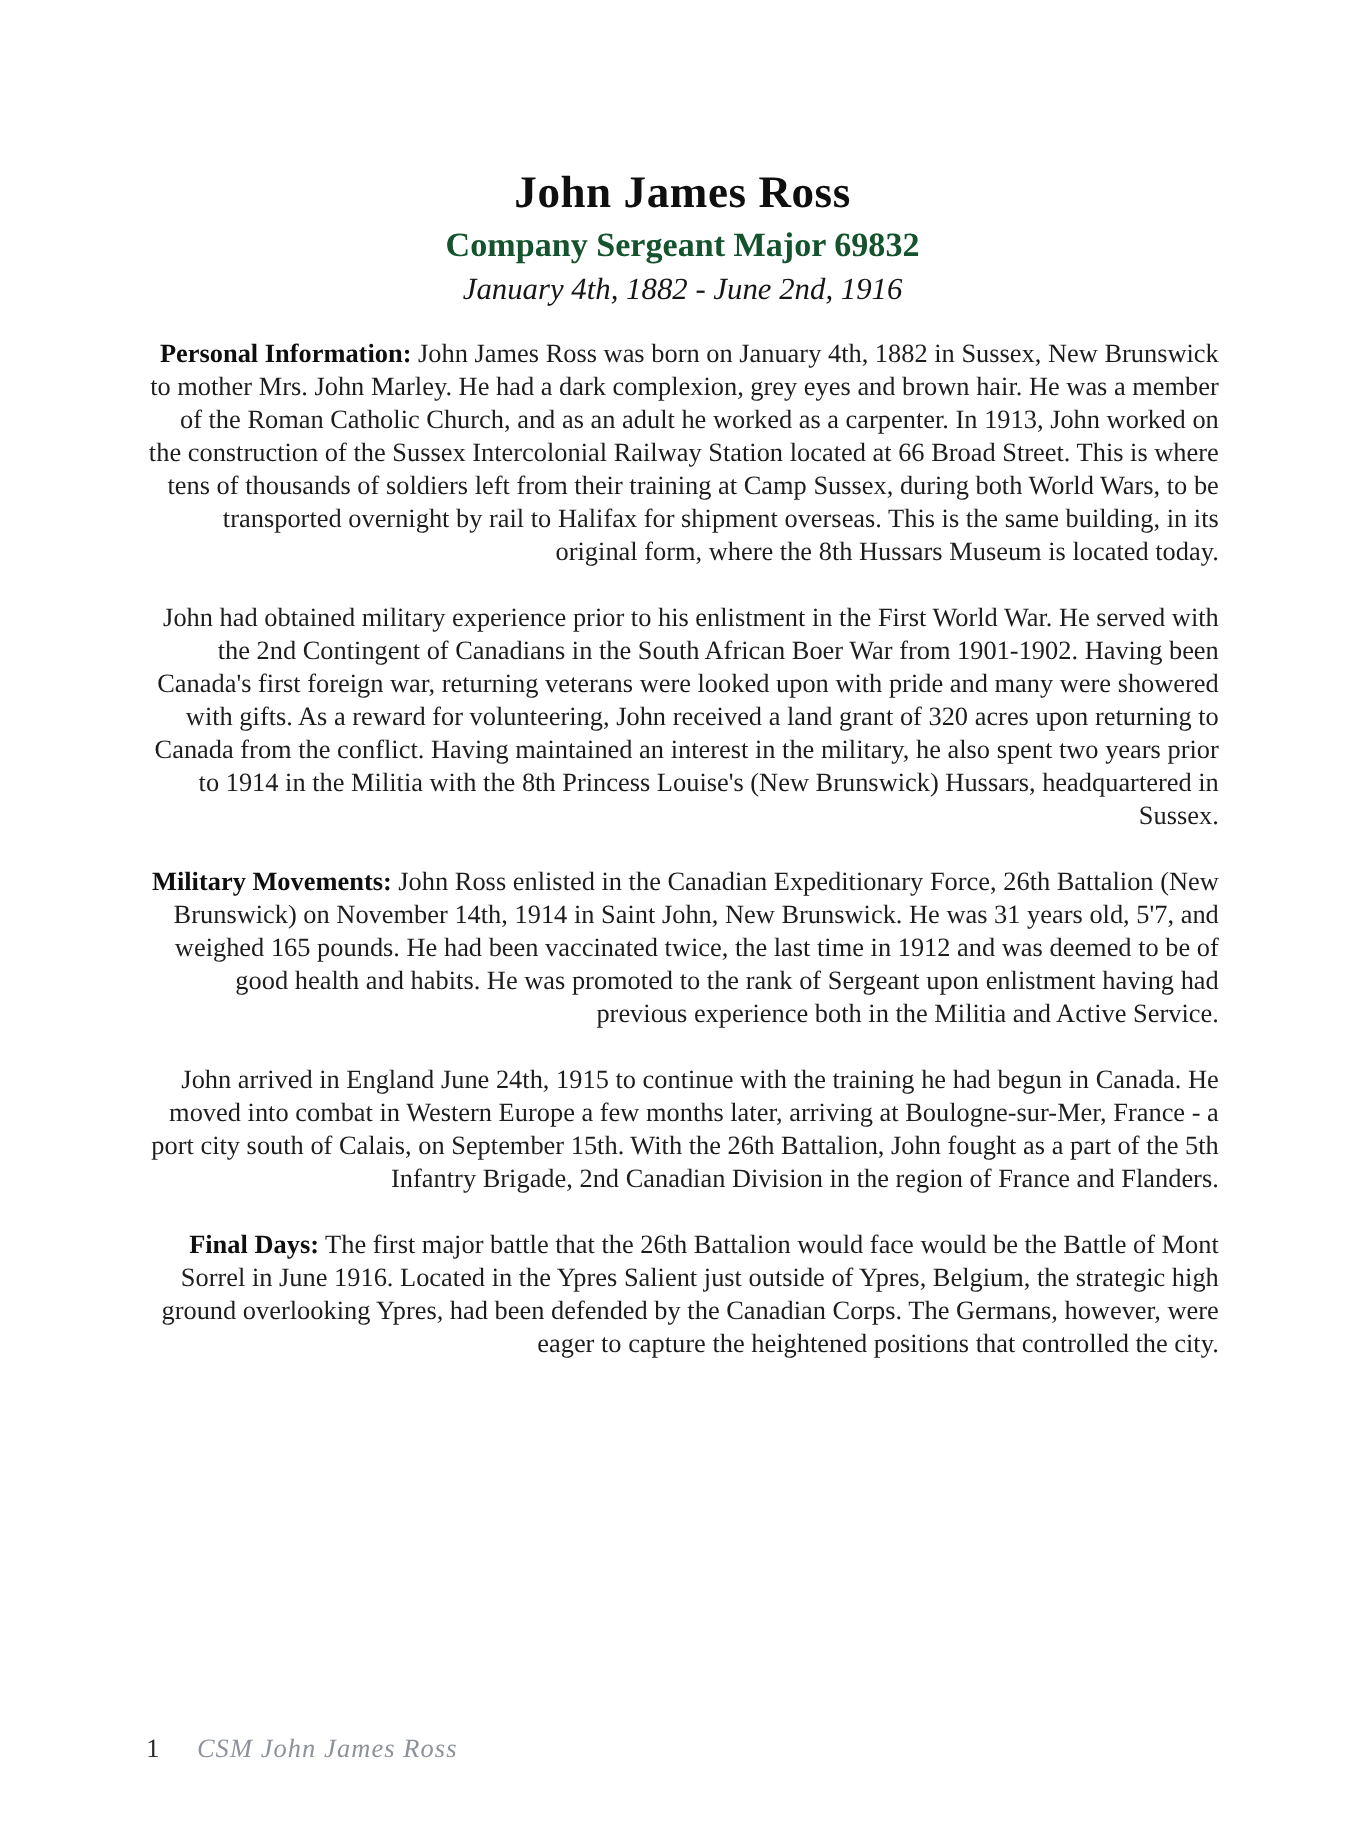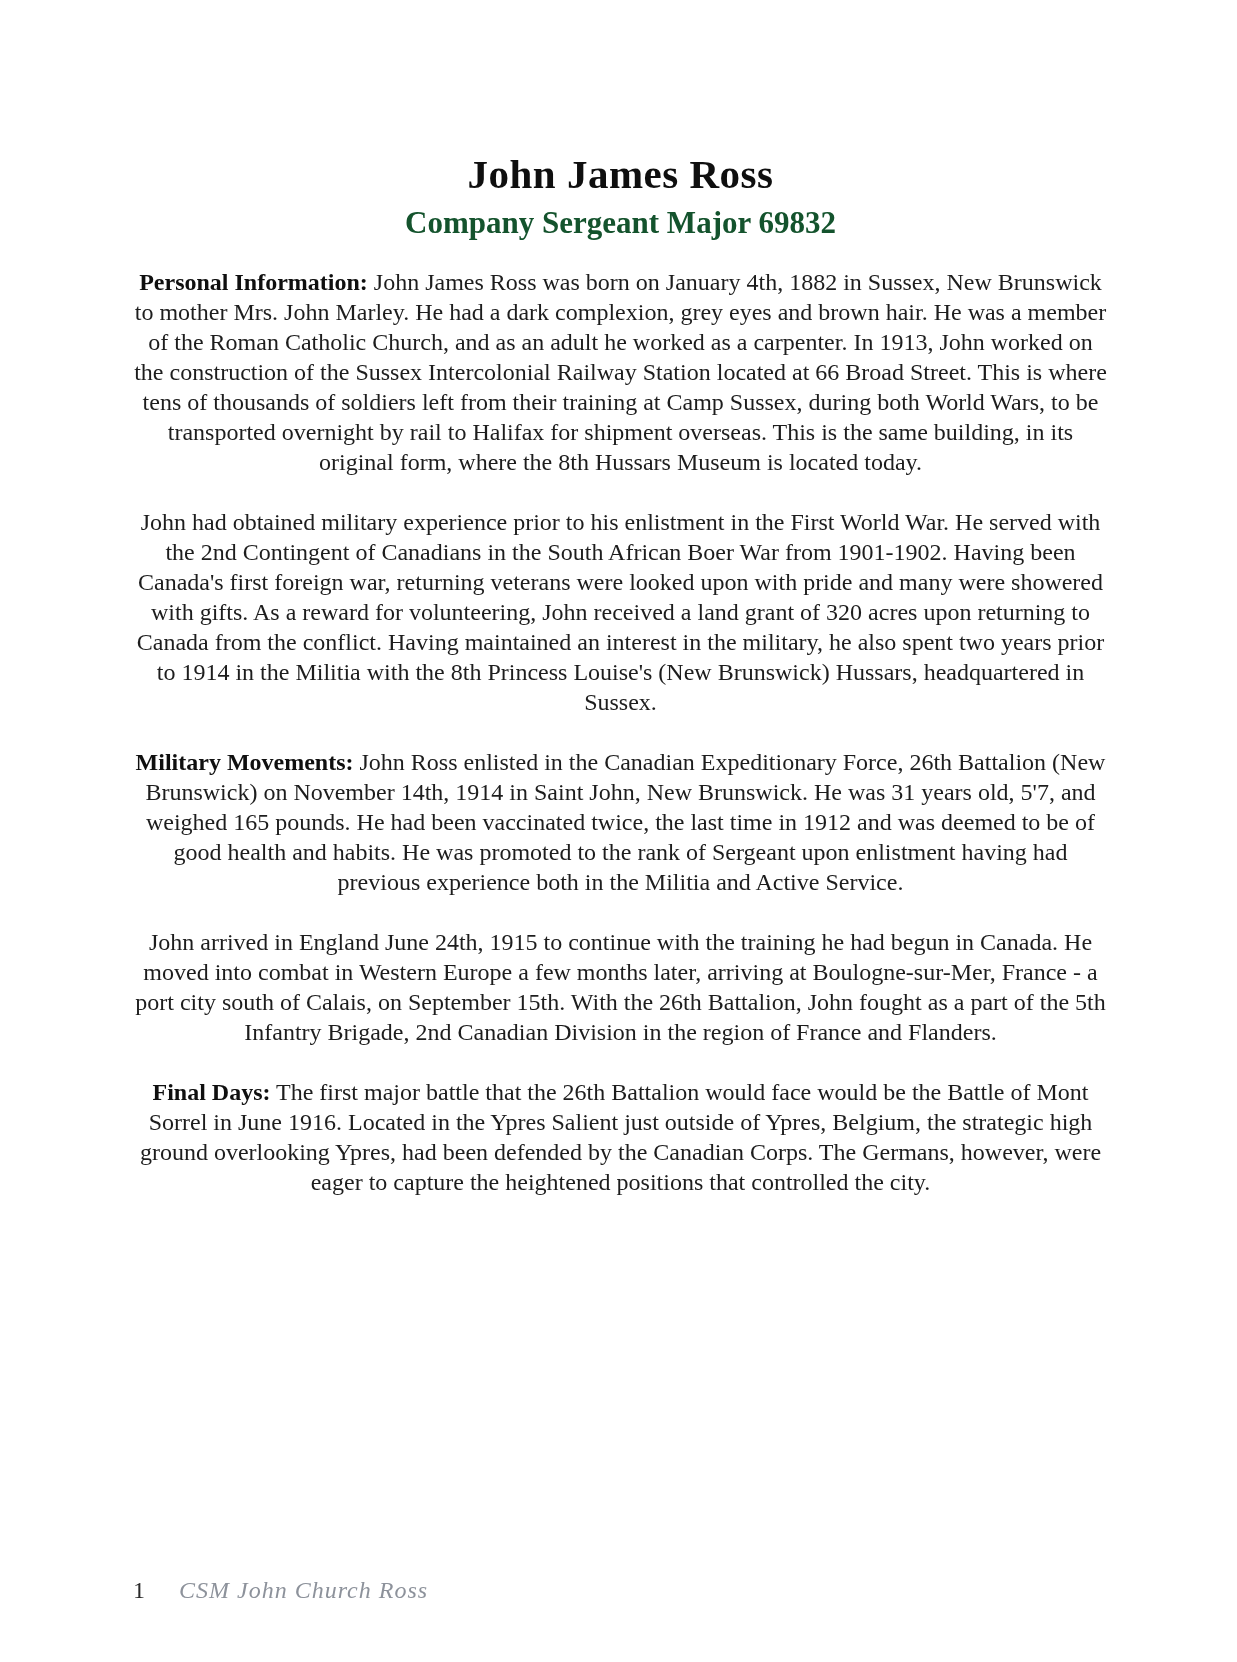--- a/index.html
+++ b/index.html
@@ -60,21 +60,21 @@
   }
   .doc-body {
     width: 975px;
     margin-top: 26px;
   }
   .doc-paragraph {
     font-size: 24px;
     line-height: 30px;
     margin: 0 0 30px 0;
     color: #1d1d1d;
-    text-align: center;
+    text-align: right;
   }
   .doc-paragraph .lead {
     font-weight: 700;
     color: #0f0f0f;
   }
   .doc-footer {
     position: absolute;
     left: 133px;
     top: 1566px;
     font-size: 24px;
@@ -92,20 +92,21 @@
   }
 </style>
 </head>
 <body>
 
 <div class="page">
 
   <header class="doc-header">
     <h1 class="doc-title">John James Ross</h1>
     <h2 class="doc-subtitle">Company Sergeant Major 69832</h2>
+    <div class="doc-dates">January 4th, 1882 - June 2nd, 1916</div>
   </header>
 
   <main class="doc-body">
     <p class="doc-paragraph">
       <span class="lead">Personal Information:</span><span> John James Ross was born on January 4th, 1882 in Sussex, New Brunswick to mother Mrs. John Marley. He had a dark complexion, grey eyes and brown hair. He was a member of the Roman Catholic Church, and as an adult he worked as a carpenter. In 1913, John worked on the construction of the Sussex Intercolonial Railway Station located at 66 Broad Street. This is where tens of thousands of soldiers left from their training at Camp Sussex, during both World Wars, to be transported overnight by rail to Halifax for shipment overseas. This is the same building, in its original form, where the 8th Hussars Museum is located today.</span>
     </p>
     <p class="doc-paragraph">
       <span class="lead"></span><span>John had obtained military experience prior to his enlistment in the First World War. He served with the 2nd Contingent of Canadians in the South African Boer War from 1901-1902. Having been Canada's first foreign war, returning veterans were looked upon with pride and many were showered with gifts. As a reward for volunteering, John received a land grant of 320 acres upon returning to Canada from the conflict. Having maintained an interest in the military, he also spent two years prior to 1914 in the Militia with the 8th Princess Louise's (New Brunswick) Hussars, headquartered in Sussex.</span>
     </p>
     <p class="doc-paragraph">
@@ -114,16 +115,16 @@
     <p class="doc-paragraph">
       <span class="lead"></span><span>John arrived in England June 24th, 1915 to continue with the training he had begun in Canada. He moved into combat in Western Europe a few months later, arriving at Boulogne-sur-Mer, France - a port city south of Calais, on September 15th. With the 26th Battalion, John fought as a part of the 5th Infantry Brigade, 2nd Canadian Division in the region of France and Flanders.</span>
     </p>
     <p class="doc-paragraph">
       <span class="lead">Final Days:</span><span> The first major battle that the 26th Battalion would face would be the Battle of Mont Sorrel in June 1916. Located in the Ypres Salient just outside of Ypres, Belgium, the strategic high ground overlooking Ypres, had been defended by the Canadian Corps. The Germans, however, were eager to capture the heightened positions that controlled the city.</span>
     </p>
   </main>
 
   <footer class="doc-footer">
     <span class="page-number">1</span>
-    <span class="running-title">CSM John Church Ross</span>
+    <span class="running-title">CSM John James Ross</span>
   </footer>
 
 </div>
 
 </body></html>

